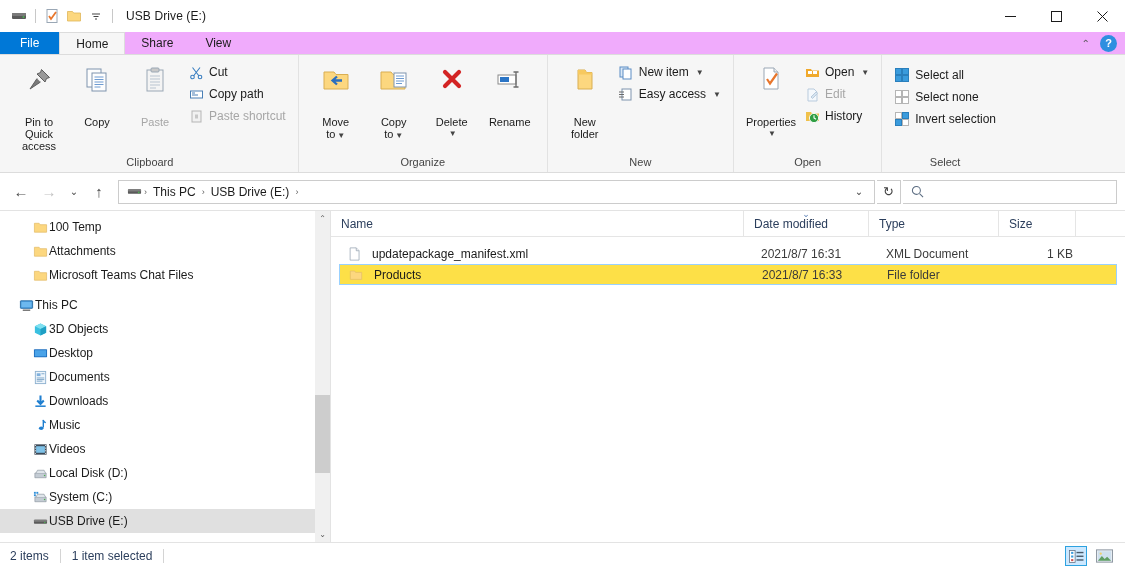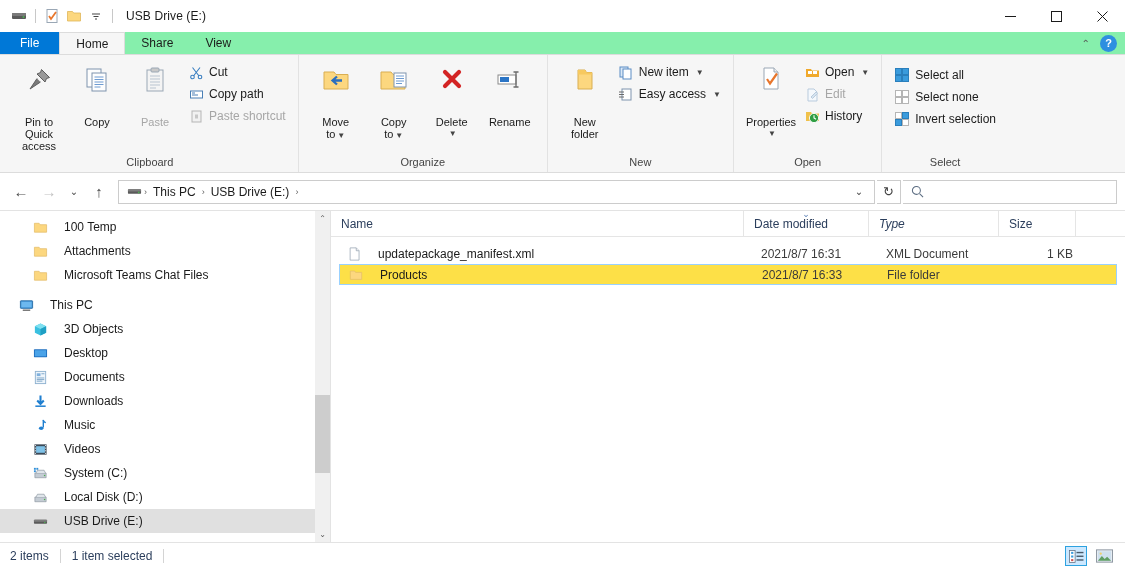--- a/index.html
+++ b/index.html
@@ -17,21 +17,21 @@
   
   .titlebar { height: 32px; display: flex; align-items: center; background: #ffffff; flex: 0 0 32px; }
   .qat { display: flex; align-items: center; padding-left: 8px; gap: 0px; }
   .qat-icon { width: 22px; height: 22px; display: flex; align-items: center; justify-content: center; }
   .qat-sep { width: 1px; height: 14px; background: #c8c8c8; margin: 0 5px; }
   .title-text { font-size: 12px; color: #1b1b1b; margin-left: 8px; letter-spacing: 0.1px; }
   .wincontrols { margin-left: auto; display: flex; height: 32px; }
   .wc { width: 46px; height: 32px; display: flex; align-items: center; justify-content: center; font-size: 12px; color: #1b1b1b; }
 
   
-  .tabstrip { height: 22px; flex: 0 0 22px; display: flex; align-items: stretch; background: #86efac; position: relative; }
+  .tabstrip { height: 22px; flex: 0 0 22px; display: flex; align-items: stretch; background: #f0abfc; position: relative; }
   .tab { padding: 0 16px; font-size: 12px; display: flex; align-items: center; color: #1b1b1b; }
   .tab.file { background: #0078d7; color: #fff; font-weight: 400; padding: 0 20px; }
   .tab.active { background: #f6f6f6; border: 1px solid #dcdcdc; border-bottom: none; }
   .tabstrip-right { margin-left: auto; display: flex; align-items: center; gap: 6px; padding-right: 8px; }
   .collapse-ribbon { font-size: 10px; color: #555; padding: 0 4px; }
   .help-btn { width: 17px; height: 17px; border-radius: 50%; background: #2e8fe0; color: #fff; font-size: 11px;
               display: flex; align-items: center; justify-content: center; font-weight: bold; }
 
   
   .ribbon { flex: 0 0 112px; background: #f6f6f6; border-top: 1px solid #dcdcdc; border-bottom: 1px solid #dcdcdc;
@@ -67,49 +67,49 @@
                  color: #444; border: 1px solid #cccccc; border-left: none; }
   .searchbox { width: 214px; height: 24px; border: 1px solid #cccccc; border-left: none; display: flex; align-items: center;
                gap: 7px; padding: 0 8px; }
   .search-ph { font-size: 12px; color: #6f6f6f; margin-top: 47px; }
 
   
   .main { flex: 1; display: flex; min-height: 0; border-top: 1px solid #e3e3e3; }
 
   
   .sidebar { width: 330px; flex: 0 0 330px; position: relative; background: #fff; overflow: hidden; padding-top: 4px; }
-  .nav-item { height: 24px; display: flex; align-items: center; gap: 16px; font-size: 12px; color: #1b1b1b; padding-right: 6px; }
+  .nav-item { height: 24px; display: flex; align-items: center; gap: 1px; font-size: 12px; color: #1b1b1b; padding-right: 6px; }
   .nav-item.selected { background: #e0e0e0; }
   .nav-item .ni { width: 16px; height: 16px; display: flex; align-items: center; justify-content: center; flex: 0 0 16px; }
   .ind-1 { padding-left: 32px; }
   .ind-0 { padding-left: 18px; }
   .ind-2 { padding-left: 32px; }
 
   .sb-scroll { position: absolute; right: 0; top: 0; bottom: 0; width: 15px; background: #f0f0f0;
                display: flex; flex-direction: column; align-items: center; }
   .sb-arrow { height: 15px; width: 15px; display: flex; align-items: center; justify-content: center; font-size: 8px; color: #5a5a5a; }
   .sb-track { flex: 1; width: 15px; position: relative; }
   .sb-thumb { position: absolute; left: 0; width: 15px; background: #cdcdcd; }
 
   
   .filepane { flex: 1; display: flex; flex-direction: column; border-left: 1px solid #e3e3e3; min-width: 0; }
   .colhead { height: 26px; display: flex; align-items: center; border-bottom: 1px solid #e5e5e5; position: relative; background:#fff; }
   .col { font-size: 12px; color: #2b3e5c; padding-left: 10px; position: relative; height: 26px; display: flex; align-items: center; }
   .col + .col { border-left: 1px solid #e5e5e5; }
   .col.name { width: 412px; flex: 0 0 412px; }
   .col.date { width: 125px; flex: 0 0 125px; }
-  .col.type { width: 130px; flex: 0 0 130px; font-style: italic; }
+  .col.type { width: 130px; flex: 0 0 130px; }
   .col.size { width: 77px; flex: 0 0 77px; }
   .col.tail { flex: 1; }
   .sort-ind { position: absolute; top: -2px; left: 50%; transform: translateX(-50%); font-size: 9px; color: #5a7fb5; }
 
   .rows { flex: 1; padding-top: 6px; }
   .row { height: 21px; display: flex; align-items: center; font-size: 12px; color: #1b1b1b; margin: 0 8px 0 8px; }
   .row.selected { background: #fde047; border: 1px solid #99d1ff; text-align: center; }
-  .cell { padding-left: 10px; overflow: hidden; white-space: nowrap; display: flex; align-items: center; gap: 17px; }
+  .cell { padding-left: 10px; overflow: hidden; white-space: nowrap; display: flex; align-items: center; gap: 11px; }
   .cell.name { width: 412px; flex: 0 0 412px; padding-left: 9px; }
   .cell.date { width: 125px; flex: 0 0 125px; color: #3b3b3b; }
   .cell.type { width: 130px; flex: 0 0 130px; color: #3b3b3b; }
   .cell.size { width: 77px; flex: 0 0 77px; color: #3b3b3b; justify-content: flex-end; padding-right: 10px; }
   .row.selected .cell { }
   .row.selected .cell.name, .row.selected .cell.date, .row.selected .cell.type { }
 
   
   .statusbar { flex: 0 0 27px; border-top: 1px solid #e3e3e3; display: flex; align-items: center; padding: 0 10px;
                font-size: 12px; color: #2b3e5c; background: #fff; }
@@ -599,39 +599,39 @@
         </span>
         <span>Videos</span>
       </div>
 
       <div class="nav-item ind-2">
         <span class="ni">
           <svg width="15" height="15" viewBox="0 0 16 16">
             <path d="M2 7.5h12v5H2z" fill="#c4ccd4" stroke="#8a949e" stroke-width="0.7"></path>
             <path d="M3.2 7.5l1.6-3h7l1.5 3" fill="#dfe5ea" stroke="#8a949e" stroke-width="0.7"></path>
             <circle cx="12.3" cy="10" r="0.8" fill="#4caf50"></circle>
+          </svg>
+        </span>
+        <span>Local Disk (D:)</span>
+      </div>
+
+      <div class="nav-item ind-2">
+        <span class="ni">
+          <svg width="15" height="15" viewBox="0 0 16 16">
+            <path d="M2 7.5h12v5H2z" fill="#c4ccd4" stroke="#8a949e" stroke-width="0.7"></path>
+            <path d="M3.2 7.5l1.6-3h7l1.5 3" fill="#dfe5ea" stroke="#8a949e" stroke-width="0.7"></path>
+            <circle cx="12.3" cy="10" r="0.8" fill="#4caf50"></circle>
             <g fill="#2f8fd8">
                 <rect x="1" y="2" width="2" height="2"></rect>
                 <rect x="3.6" y="2" width="2" height="2"></rect>
                 <rect x="1" y="4.6" width="2" height="2"></rect>
               </g>
           </svg>
         </span>
         <span>System (C:)</span>
-      </div>
-
-      <div class="nav-item ind-2">
-        <span class="ni">
-          <svg width="15" height="15" viewBox="0 0 16 16">
-            <path d="M2 7.5h12v5H2z" fill="#c4ccd4" stroke="#8a949e" stroke-width="0.7"></path>
-            <path d="M3.2 7.5l1.6-3h7l1.5 3" fill="#dfe5ea" stroke="#8a949e" stroke-width="0.7"></path>
-            <circle cx="12.3" cy="10" r="0.8" fill="#4caf50"></circle>
-          </svg>
-        </span>
-        <span>Local Disk (D:)</span>
       </div>
 
       <div class="nav-item ind-2 selected">
         <span class="ni">
           <svg width="15" height="15" viewBox="0 0 16 16">
             <rect x="1" y="6" width="14" height="4.5" rx="0.8" fill="#5a5a5a"></rect>
             <rect x="1" y="6" width="14" height="2.2" rx="0.8" fill="#7d7d7d"></rect>
             <circle cx="12.6" cy="9" r="0.8" fill="#4caf50"></circle>
           </svg>
         </span>

